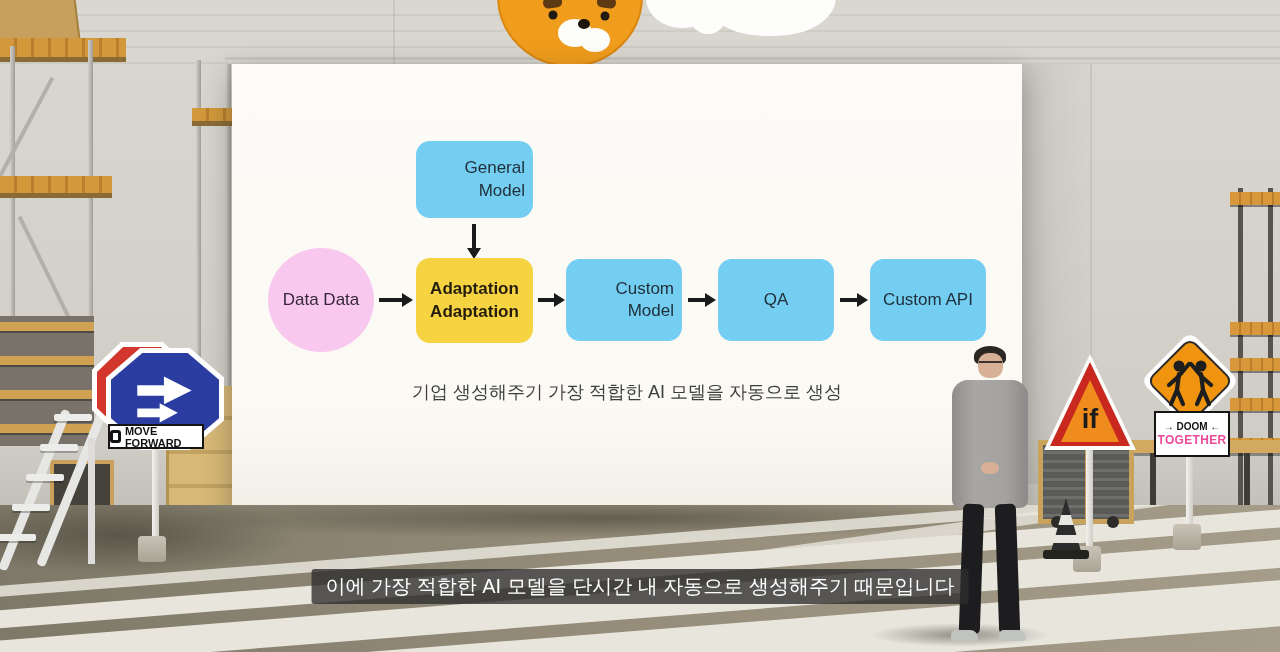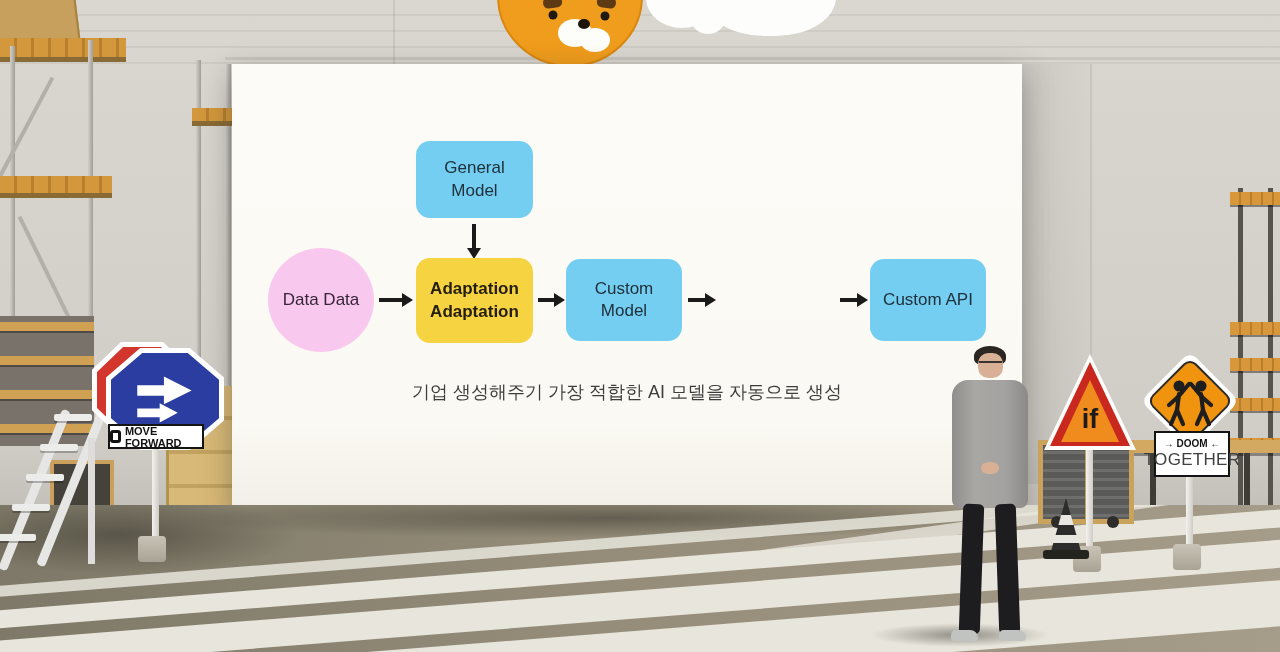--- a/index.html
+++ b/index.html
@@ -38,21 +38,21 @@
 
   
   .ladder{position:absolute;left:-4px;top:408px;width:112px;height:160px;z-index:5;}
   .ladder .step{position:absolute;width:38px;height:7px;background:#ececea;border-radius:2px;box-shadow:0 2px 0 rgba(0,0,0,.25);}
   .ladder .rail{position:absolute;width:9px;height:172px;background:#e6e6e4;border-radius:4px;transform:rotate(22deg);}
   .ladder .leg{position:absolute;width:7px;background:#dedddb;}
 
   
   .screen{position:absolute;left:232px;top:64px;width:790px;height:449px;background:linear-gradient(180deg,#fdfbf7 0%,#fbf9f3 80%,#f1eee6 100%);box-shadow:0 10px 28px rgba(55,52,42,.4);z-index:3;}
   .node{position:absolute;display:flex;align-items:center;justify-content:center;text-align:center;border-radius:14px;font-size:17px;line-height:1.3;color:#20313b;padding:0 8px;}
-  .node.blue{background:#74CEF2;}
+  .node.blue{background:#74CEF2;text-align:right;}
   .node.yellow{background:#F6D341;font-weight:bold;color:#241d0e;}
   .node.pink{background:#F9C8EF;border-radius:50%;color:#372637;}
   .harrow{position:absolute;height:4px;background:#1a1a1a;}
   .harrow::after{content:"";position:absolute;left:100%;top:50%;transform:translateY(-50%);border-left:11px solid #1a1a1a;border-top:7px solid transparent;border-bottom:7px solid transparent;}
   .varrow{position:absolute;width:4px;background:#1a1a1a;}
   .varrow::after{content:"";position:absolute;top:100%;left:50%;transform:translateX(-50%);border-top:11px solid #1a1a1a;border-left:7px solid transparent;border-right:7px solid transparent;}
   .caption{position:absolute;left:0;top:316px;width:100%;text-align:center;font-size:18px;color:#3d3d3d;}
 
   
   .floor{position:absolute;left:0;top:505px;width:1280px;height:147px;background:linear-gradient(100deg,#7d7867 0%,#948c79 45%,#a59d89 100%);overflow:hidden;z-index:4;}
@@ -160,20 +160,23 @@
     </div>
     <div class="harrow" style="left:147px;top:234px;width:23px;"></div>
     <div class="node yellow" style="left:184px;top:194px;width:117px;height:85px;">
       <span>Adaptation Adaptation</span>
     </div>
     <div class="harrow" style="left:306px;top:234px;width:16px;"></div>
     <div class="node blue" style="left:334px;top:195px;width:116px;height:82px;">
       <span>Custom Model</span>
     </div>
     <div class="harrow" style="left:456px;top:234px;width:17px;"></div>
+    <div class="node blue" style="left:486px;top:195px;width:116px;height:82px;">
+      <span>QA</span>
+    </div>
     <div class="harrow" style="left:608px;top:234px;width:17px;"></div>
     <div class="node blue" style="left:638px;top:195px;width:116px;height:82px;">
       <span>Custom API</span>
     </div>
     <div class="caption">기업 생성해주기 가장 적합한 AI 모델을 자동으로 생성</div>
   </div>
 
   <div class="floor">
     <div class="fshadow" style="left:170px;top:-8px;width:880px;height:42px;"></div>
     <div class="fshadow" style="left:-60px;top:-10px;width:360px;height:80px;"></div>
@@ -207,21 +210,21 @@
 
   <div style="position:absolute;left:1040px;top:350px;width:110px;height:230px;z-index:5;">
     <div class="tri" style="left:4px;top:4px;width:92px;height:96px;background:#fdfdfb;"></div>
     <div class="tri" style="left:10px;top:12px;width:80px;height:84px;background:#c9281e;"></div>
     <div class="tri" style="left:21px;top:30px;width:58px;height:62px;background:#f08c1e;"></div>
     <div style="position:absolute;left:0;top:54px;width:100px;text-align:center;font-size:27px;font-weight:bold;color:#1c1c1c;">if</div>
     <div class="sign-pole" style="left:46px;top:100px;height:110px;"></div>
     <div class="sign-base" style="left:33px;top:196px;"></div>
   </div>
 
-  <div style="position:absolute;left:1140px;top:352px;width:100px;height:230px;z-index:5;">
+  <div style="position:absolute;left:1140px;top:332px;width:100px;height:230px;z-index:5;">
     <div class="diamond" style="left:15px;top:14px;width:70px;height:70px;background:#fff;"></div>
     <div class="diamond" style="left:19px;top:18px;width:62px;height:62px;background:#f0930f;border:2px solid #2a2a2a;"></div>
     <svg width="54" height="54" viewBox="0 0 54 54" style="position:absolute;left:23px;top:22px;">
       <g stroke="#1e1e1e" stroke-width="4.2" stroke-linecap="round" fill="none">
         <line x1="16" y1="20" x2="14" y2="36"></line>
           <line x1="15" y1="23" x2="26" y2="10"></line>
           <line x1="15" y1="23" x2="6" y2="31"></line>
         <line x1="14" y1="36" x2="8" y2="50"></line>
           <line x1="14" y1="36" x2="20" y2="50"></line>
         <line x1="38" y1="20" x2="40" y2="36"></line>
@@ -234,21 +237,21 @@
         <circle cx="38" cy="12" r="5.5" fill="#1e1e1e"></circle>
     </svg>
     <div class="sign-pole" style="left:46px;top:96px;height:114px;"></div>
     <div class="sign-base" style="left:33px;top:192px;"></div>
     <div class="plaque" style="left:14px;top:79px;width:76px;height:46px;flex-direction:column;line-height:1.2;">
       <span style="font-size:10px;font-weight:bold;color:#111;">
         <span>→</span>
         <span>DOOM</span>
         <span>←</span>
       </span>
-      <span style="font-size:17px;font-weight:normal;color:#404040;letter-spacing:.3px;">TOGETHER</span>
+      <span style="font-size:12px;font-weight:bold;color:#ec4899;letter-spacing:.3px;">TOGETHER</span>
     </div>
   </div>
 
   <div class="cart">
     <div class="mid"></div>
     <div class="wheel" style="left:8px;"></div>
     <div class="wheel" style="left:64px;"></div>
   </div>
   <div class="cone">
     <div class="body"></div>
@@ -270,14 +273,17 @@
     <div class="face"></div>
     <div class="glasses"></div>
     <div class="torso"></div>
     <div class="hands"></div>
     <div class="leg" style="left:28px;transform:rotate(2deg);"></div>
     <div class="leg" style="left:64px;transform:rotate(-2deg);"></div>
     <div class="shoe" style="left:18px;"></div>
     <div class="shoe" style="left:66px;"></div>
   </div>
 
+  <div style="position:absolute;left:50%;top:569px;transform:translateX(-50%);background:rgba(45,45,45,.78);color:#fff;font-size:20px;padding:4px 14px;border-radius:3px;white-space:nowrap;z-index:10;">
+    <span>이에 가장 적합한 AI 모델을 단시간 내 자동으로 생성해주기 때문입니다</span>
+  </div>
 
 </div>
 
 </body></html>

